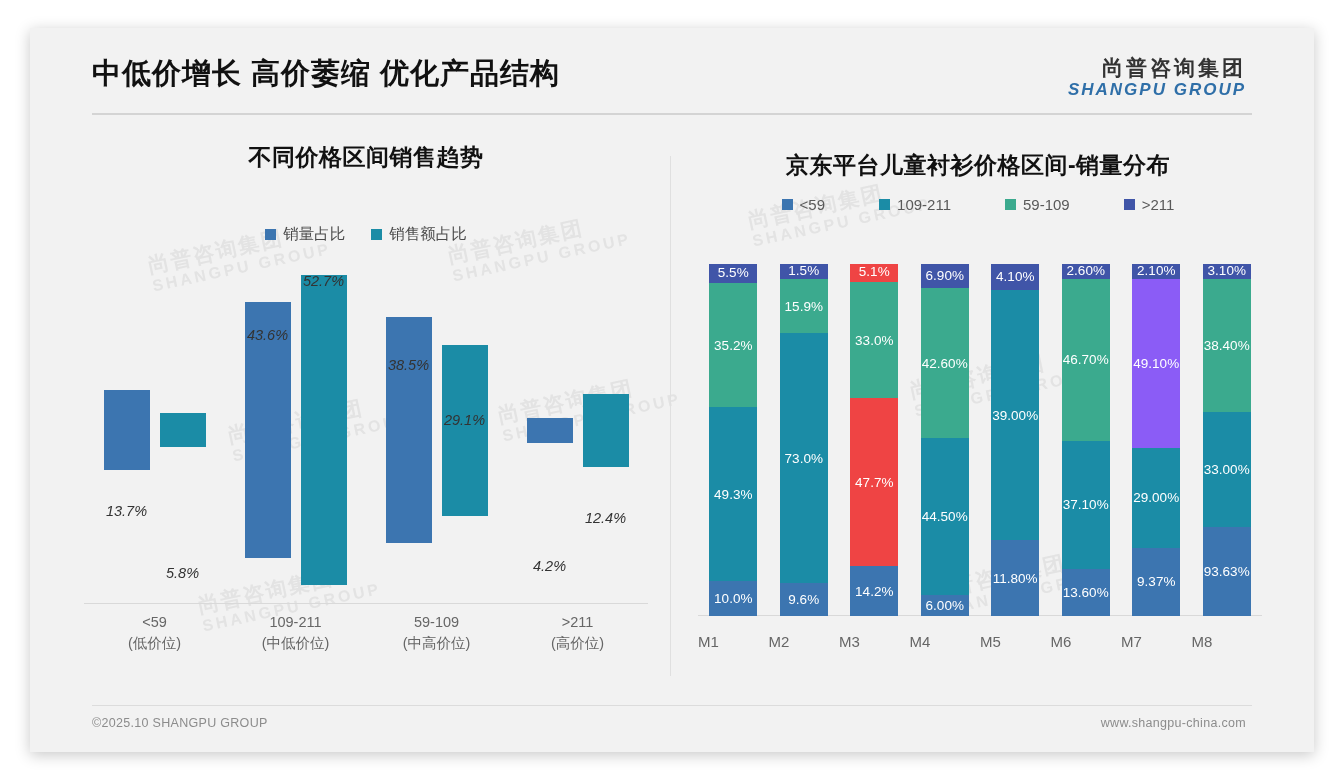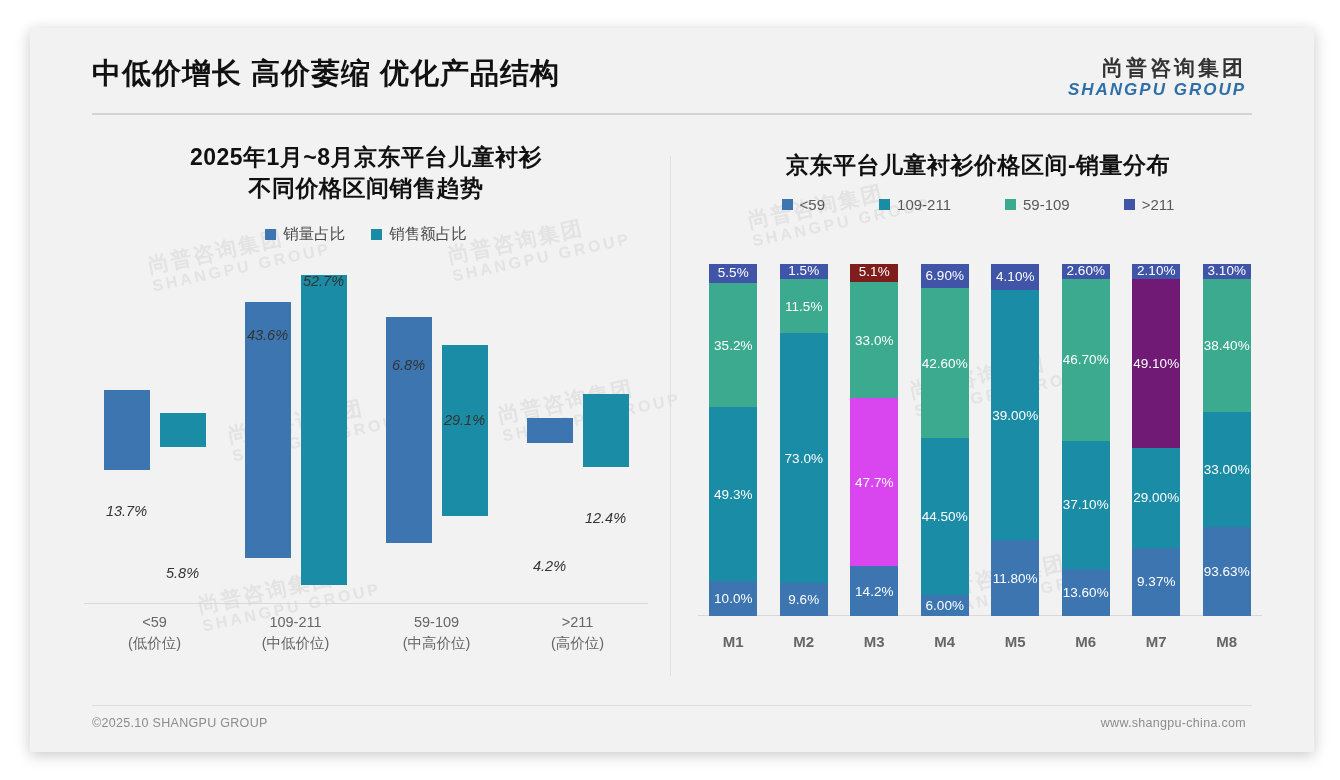--- a/index.html
+++ b/index.html
@@ -134,21 +134,21 @@
   }
   .slabel {
     font-size: 13.5px; color: #ffffff; white-space: nowrap;
     position: relative; z-index: 2;
   }
   .sseg.thin .slabel { transform: translateY(-1px); }
   .scats {
     position: absolute; left: 0; bottom: 6px; width: 100%;
     display: flex; justify-content: space-around;
   }
-  .scat { width: 12.5%; text-align: center; font-size: 15px; color: #666; font-weight: bold; }
+  .scat { width: 12.5%; text-align: left; font-size: 15px; color: #666; }
 
   
   .footer-rule {
     position: absolute; left: 62px; bottom: 46px; width: 1160px; height: 1px;
     background: #dcdcdc;
   }
   .footer-left {
     position: absolute; left: 62px; bottom: 22px;
     font-size: 12.5px; color: #8c8c8c; letter-spacing: .3px;
   }
@@ -201,21 +201,20 @@
   </div>
   <div class="wm" style="left:900px; top:530px;">
     <div class="l1">尚普咨询集团</div>
     <div class="l2">SHANGPU GROUP</div>
   </div>
 
   <div class="divider"></div>
 
   <div class="panel panel-left">
     <div class="chart-title">
-      <div>2025年1月~8月京东平台儿童衬衫</div>
       <div>不同价格区间销售趋势</div>
     </div>
 
     <div class="legend legend-left">
       <div class="legend-item">
         <span class="swatch" style="background:#3c75b0"></span>
         <span class="legend-label">销量占比</span>
       </div>
       <div class="legend-item">
         <span class="swatch" style="background:#1b8ca6"></span>
@@ -244,21 +243,21 @@
             <div class="gbar" style="height:256px;background:#3c75b0"></div>
           </div>
           <div class="gbar-wrap">
             <div class="gval" style="bottom:315px">52.7%</div>
             <div class="gbar" style="height:310px;background:#1b8ca6"></div>
           </div>
         </div>
 
         <div class="ggroup">
           <div class="gbar-wrap">
-            <div class="gval" style="bottom:231px">6.8%</div>
+            <div class="gval" style="bottom:231px">38.5%</div>
             <div class="gbar" style="height:226px;background:#3c75b0"></div>
           </div>
           <div class="gbar-wrap">
             <div class="gval" style="bottom:176px">29.1%</div>
             <div class="gbar" style="height:171px;background:#1b8ca6"></div>
           </div>
         </div>
 
         <div class="ggroup">
           <div class="gbar-wrap">
@@ -336,40 +335,40 @@
               </div>
           </div>
         </div>
 
         <div class="scol">
           <div class="sstack">
             <div class="sseg thin" style="flex:1.5;background:#4055a8">
               <span class="slabel">1.5%</span>
               </div>
             <div class="sseg" style="flex:15.9;background:#3baa8e">
-              <span class="slabel">11.5%</span>
+              <span class="slabel">15.9%</span>
               </div>
             <div class="sseg" style="flex:73.0;background:#1b8ca6">
               <span class="slabel">73.0%</span>
               </div>
             <div class="sseg" style="flex:9.6;background:#3c75b0">
               <span class="slabel">9.6%</span>
               </div>
           </div>
         </div>
 
         <div class="scol">
           <div class="sstack">
-            <div class="sseg thin" style="flex:5.1;background:#7f1d1d">
+            <div class="sseg thin" style="flex:5.1;background:#ef4444">
               <span class="slabel">5.1%</span>
               </div>
             <div class="sseg" style="flex:33.0;background:#3baa8e">
               <span class="slabel">33.0%</span>
               </div>
-            <div class="sseg" style="flex:47.7;background:#d946ef">
+            <div class="sseg" style="flex:47.7;background:#ef4444">
               <span class="slabel">47.7%</span>
               </div>
             <div class="sseg" style="flex:14.2;background:#3c75b0">
               <span class="slabel">14.2%</span>
               </div>
           </div>
         </div>
 
         <div class="scol">
           <div class="sstack">
@@ -417,21 +416,21 @@
               <span class="slabel">13.60%</span>
               </div>
           </div>
         </div>
 
         <div class="scol">
           <div class="sstack">
             <div class="sseg thin" style="flex:2.1;background:#4055a8">
               <span class="slabel">2.10%</span>
               </div>
-            <div class="sseg" style="flex:49.1;background:#701a75">
+            <div class="sseg" style="flex:49.1;background:#8b5cf6">
               <span class="slabel">49.10%</span>
               </div>
             <div class="sseg" style="flex:29.0;background:#1b8ca6">
               <span class="slabel">29.00%</span>
               </div>
             <div class="sseg" style="flex:19.9;background:#3c75b0">
               <span class="slabel">9.37%</span>
               </div>
           </div>
         </div>

